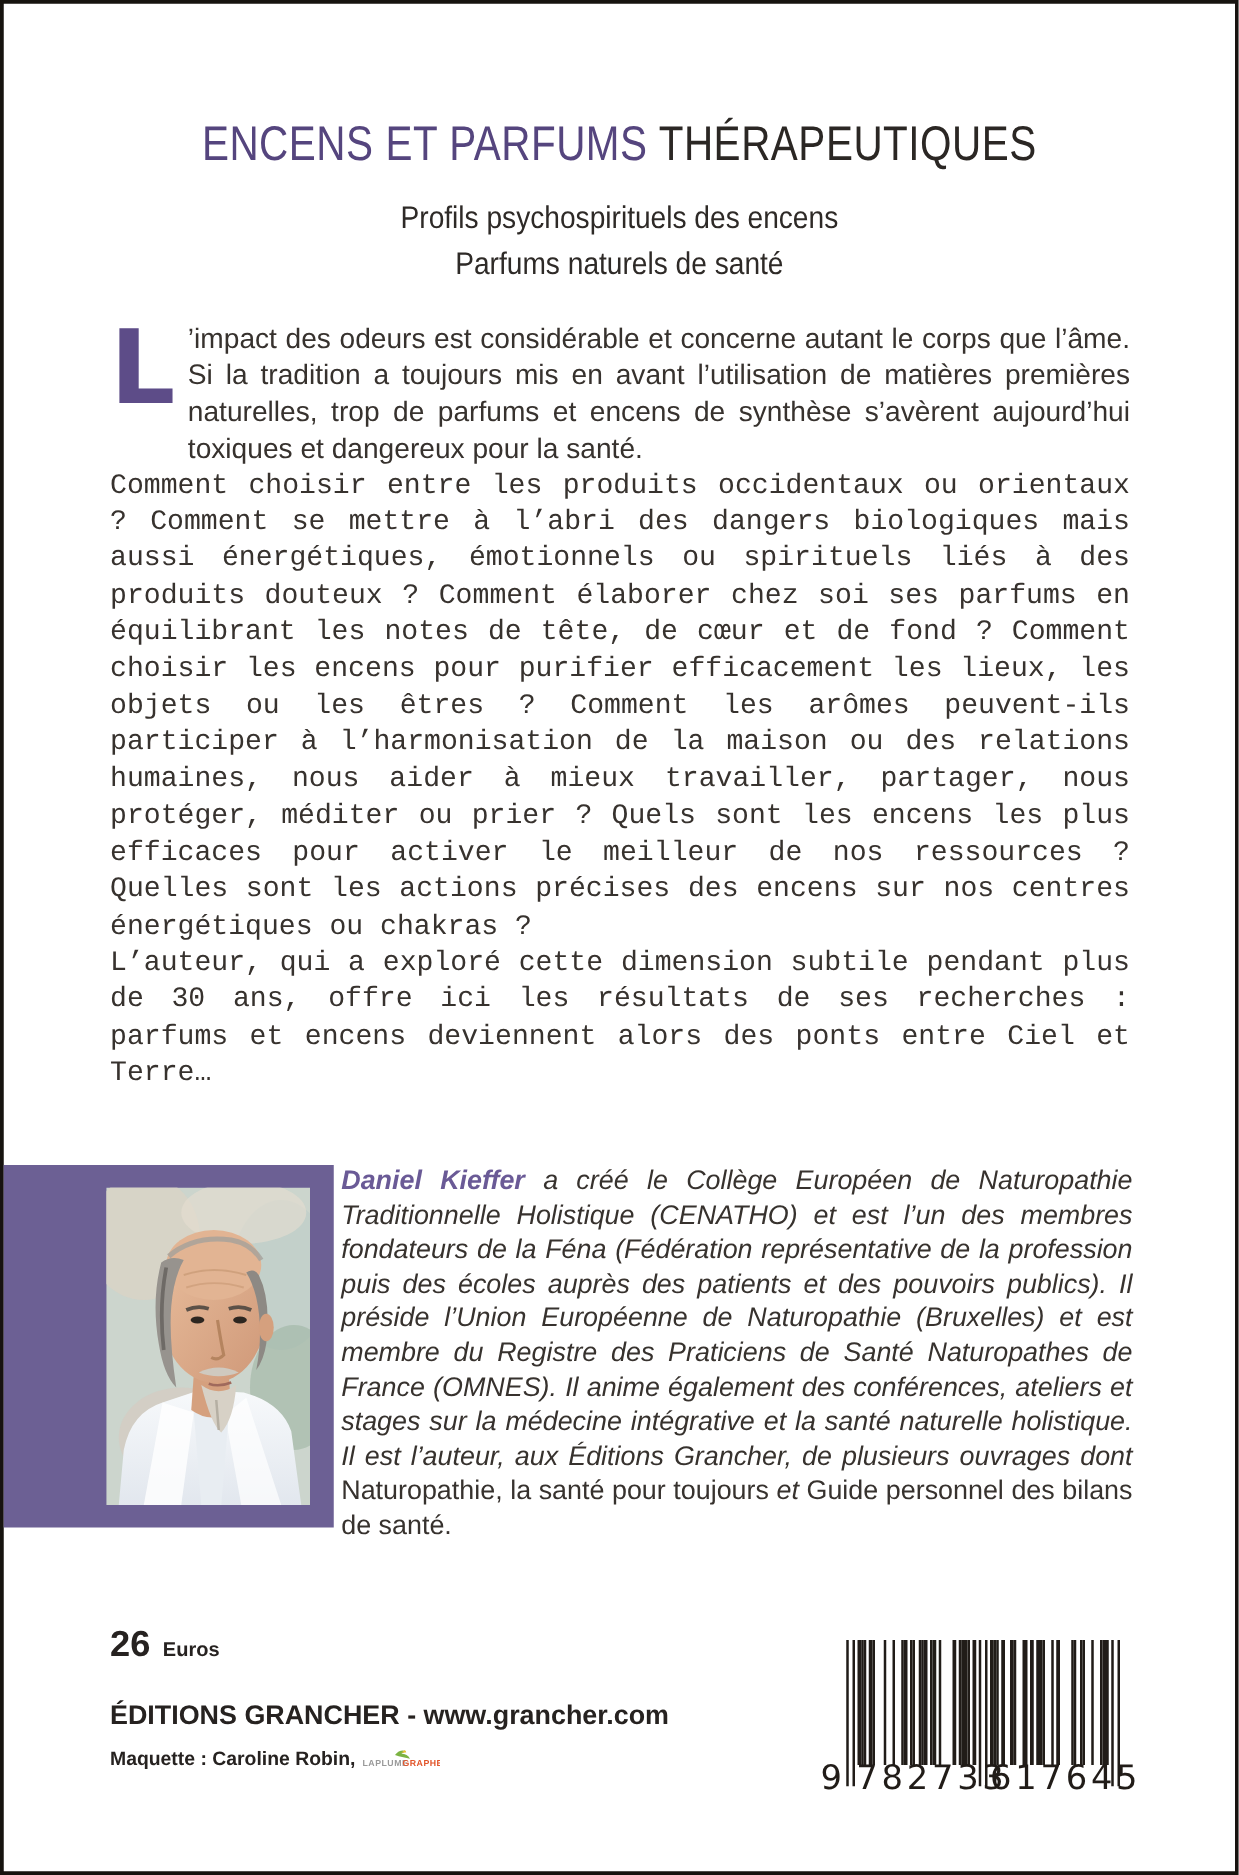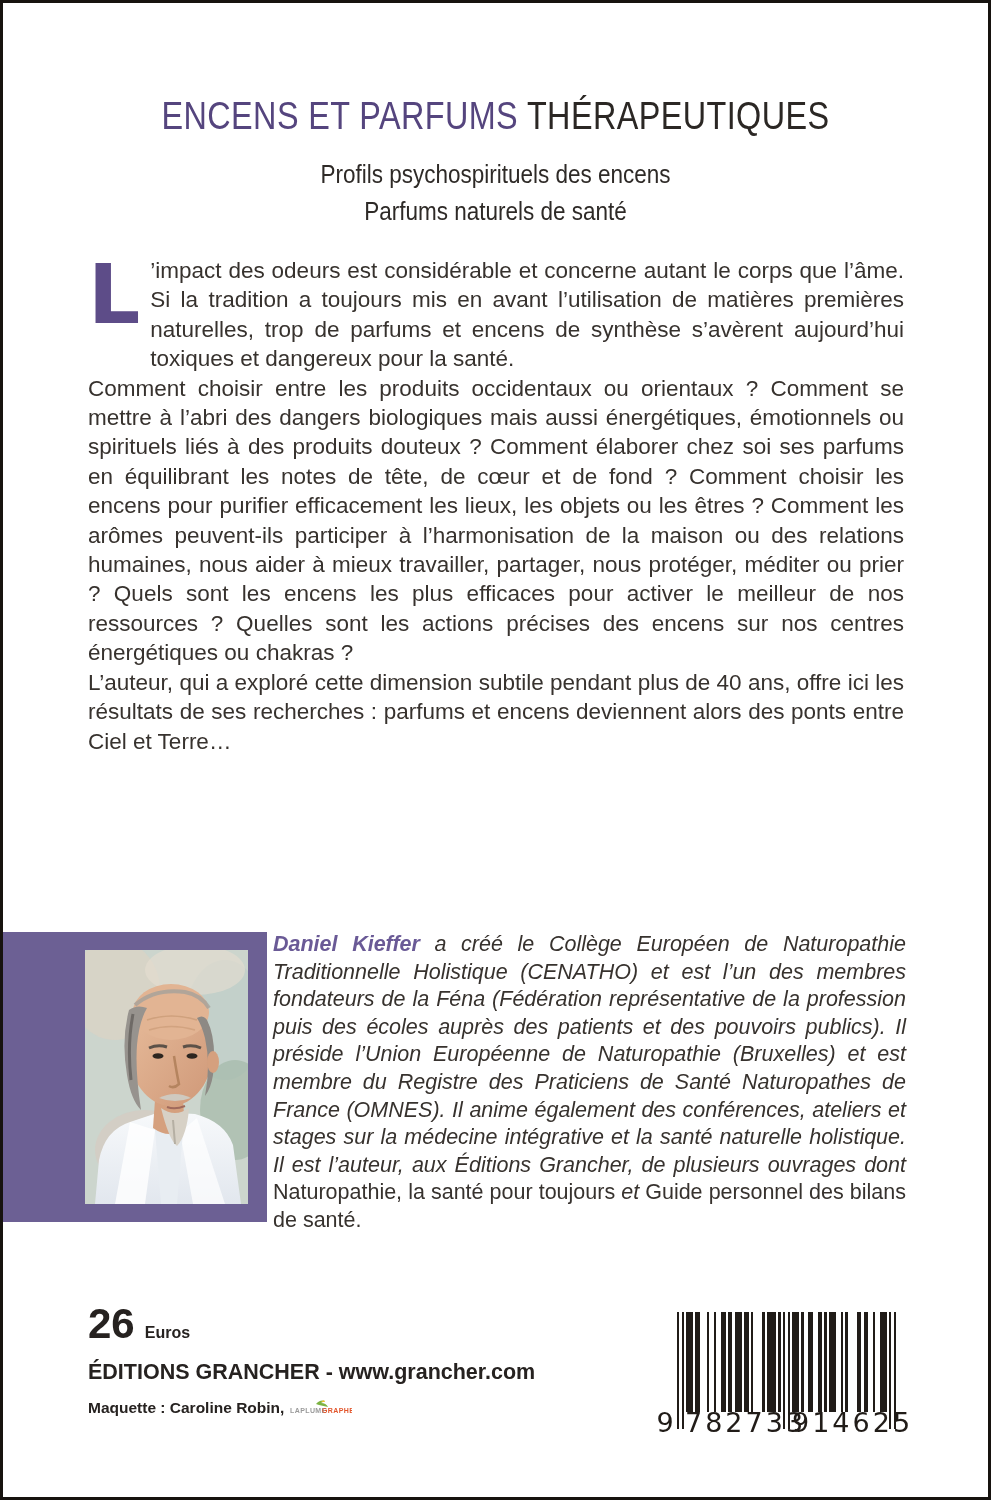--- a/index.html
+++ b/index.html
@@ -20,21 +20,21 @@
     font-size:25px; color:#2e2a27; transform:scaleX(.9); transform-origin:50% 50%;
   }
   .subtitle.s1{top:160px;} .subtitle.s2{top:197px;}
 
   
   .body-text{
     position:absolute; left:88px; top:256px; width:816px;
     font-size:22.5px; line-height:29.4px; text-align:justify; color:#37322e;
   }
   .body-text p{margin:0;}
-  .gap{margin-top:34px;}
+  .gap{margin-top:34px;font-family:Liberation Mono, monospace;}
   .dropcap{
     float:left; color:#5d4c88; font-weight:bold;
     font-size:82px; line-height:70px; height:86px;
     margin:4px 10px 0 0; font-family:"DejaVu Sans", sans-serif;
   }
 
   
   .photo-panel{
     position:absolute; left:3px; top:932px; width:264px; height:290px;
     background:#6c6094;
@@ -43,21 +43,21 @@
   .bio-text{
     position:absolute; left:273px; top:931px; width:633px; margin:0;
     font-size:21.5px; line-height:27.6px; font-style:italic;
     text-align:justify; color:#37322e;
   }
   .author{color:#6a5a96; font-weight:bold;}
   .roman{font-style:normal;}
 
   
   .price{position:absolute; left:88px; top:1300px; display:flex; align-items:baseline; gap:10px; color:#262220;}
-  .price-num{font-size:42px; font-weight:bold;}
+  .price-num{font-size:29px; font-weight:bold;}
   .price-unit{font-size:16px; font-weight:bold;}
   .publisher{position:absolute; left:88px; top:1360px; font-size:21.5px; font-weight:bold; color:#262220;}
   .credits{position:absolute; left:88px; top:1398px; font-size:15.5px; font-weight:bold; color:#262220; line-height:20px;}
   .credits .row{display:flex; align-items:center; gap:4px;}
   .maq-logo{display:inline-block; vertical-align:middle;}
 
   
   .barcode{position:absolute; left:655px; top:1312px; width:245px; height:132px;}
   .bars{position:absolute; left:22px; top:0; width:219px; height:117px;}
   .bar{position:absolute; top:0; width:2.45px; height:100px; background:#211c18;}
@@ -75,21 +75,21 @@
 
 <div class="page">
 
   <h1 class="title"><span class="t-purple">ENCENS ET PARFUMS</span><span class="t-black"> THÉRAPEUTIQUES</span></h1>
   <div class="subtitle s1">Profils psychospirituels des encens</div>
   <div class="subtitle s2">Parfums naturels de santé</div>
 
   <section class="body-text">
     <p><span class="dropcap">L</span><span>’impact des odeurs est considérable et concerne autant le corps que l’âme. Si la tradition a toujours mis en avant l’utilisation de matières premières naturelles, trop de parfums et encens de synthèse s’avèrent aujourd’hui toxiques et dangereux pour la santé.</span></p>
     <p class="gap">Comment choisir entre les produits occidentaux ou orientaux ? Comment se mettre à l’abri des dangers biologiques mais aussi énergétiques, émotionnels ou spirituels liés à des produits douteux ? Comment élaborer chez soi ses parfums en équilibrant les notes de tête, de cœur et de fond ? Comment choisir les encens pour purifier efficacement les lieux, les objets ou les êtres ? Comment les arômes peuvent-ils participer à l’harmonisation de la maison ou des relations humaines, nous aider à mieux travailler, partager, nous protéger, méditer ou prier ? Quels sont les encens les plus efficaces pour activer le meilleur de nos ressources ? Quelles sont les actions précises des encens sur nos centres énergétiques ou chakras ?</p>
-    <p class="gap">L’auteur, qui a exploré cette dimension subtile pendant plus de 40 ans, offre ici les résultats de ses recherches : parfums et encens deviennent alors des ponts entre Ciel et Terre…</p>
+    <p class="gap">L’auteur, qui a exploré cette dimension subtile pendant plus de 30 ans, offre ici les résultats de ses recherches : parfums et encens deviennent alors des ponts entre Ciel et Terre…</p>
   </section>
 
   <div class="photo-panel">
     <svg class="photo" viewBox="0 0 163 254" aria-hidden="true">
       <defs>
         <linearGradient id="skin" x1="0" y1="0" x2="1" y2="1">
           <stop offset="0" stop-color="#e8bd9c"></stop>
             <stop offset="1" stop-color="#cf9878"></stop>
         </linearGradient>
         <linearGradient id="shirt" x1="0" y1="0" x2="0" y2="1">
@@ -212,16 +212,16 @@
         <div class="bar" style="left: 188.928px;"></div>
         <div class="bar" style="left: 195.84px;"></div>
         <div class="bar" style="left: 202.752px;"></div>
         <div class="bar" style="left: 205.056px;"></div>
         <div class="bar" style="left: 207.36px;"></div>
         <div class="bar tall" style="left: 211.968px;"></div>
         <div class="bar tall" style="left: 216.576px;"></div>
       </div>
     <span class="bc-num bc-lead">9</span>
     <span class="bc-num bc-g1">782733</span>
-    <span class="bc-num bc-g2">914625</span>
+    <span class="bc-num bc-g2">617645</span>
   </div>
 
 </div>
 
 </body></html>

